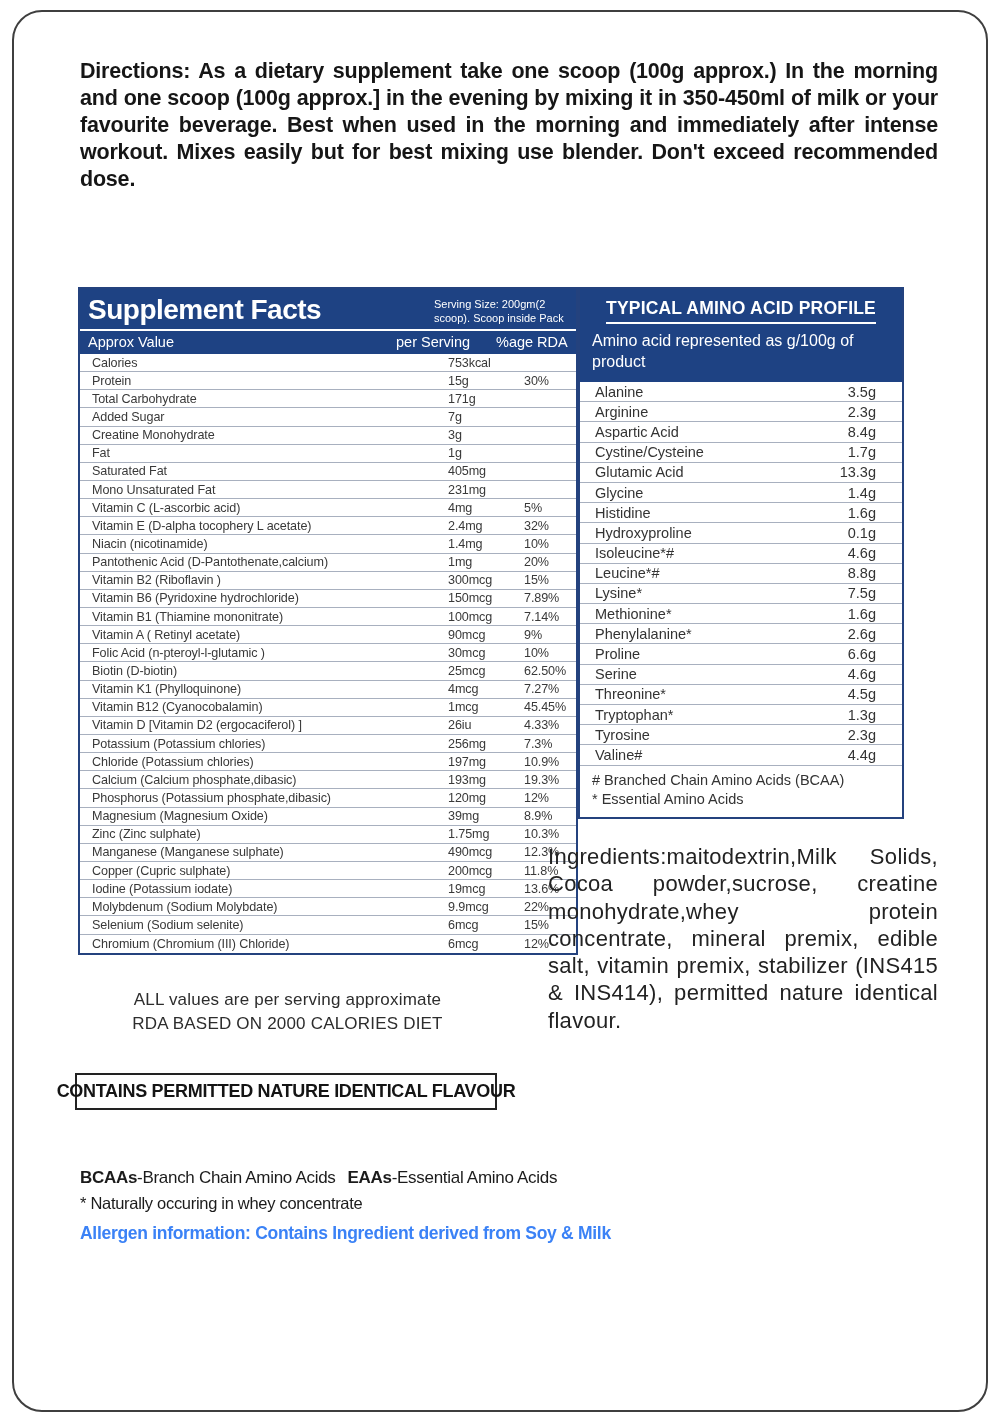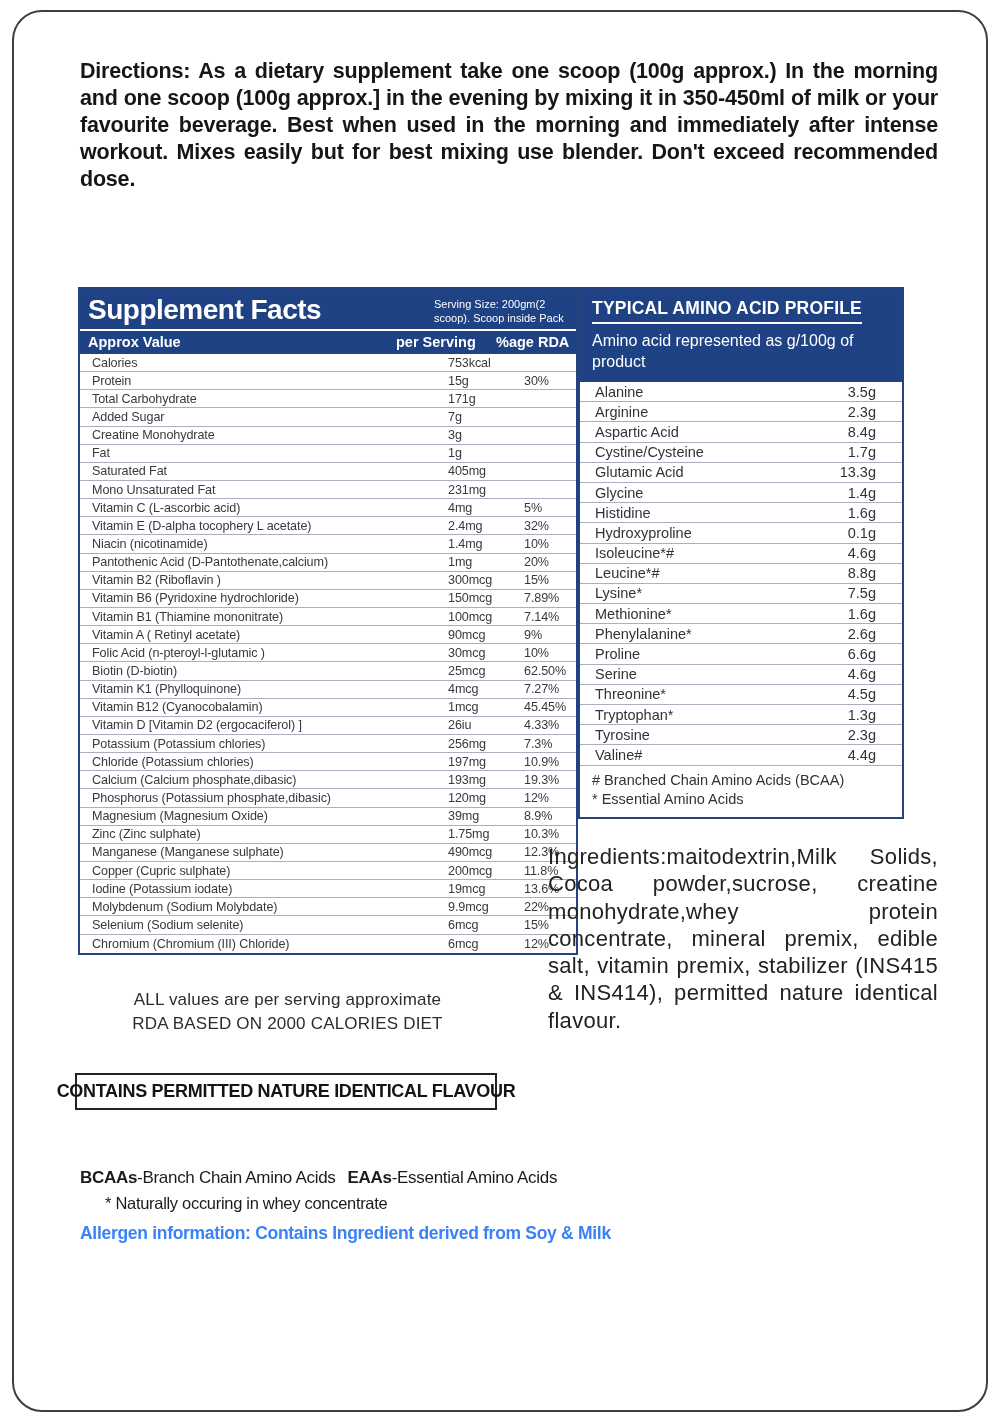--- a/index.html
+++ b/index.html
@@ -25,41 +25,41 @@
   
   .sf-table {
     position: absolute; left: 78px; top: 287px; width: 500px;
     border: 2px solid #24427e; background: #ffffff;
   }
   .sf-header { background: #1e4283; color: #ffffff; }
   .sf-title-row { display: flex; align-items: flex-start; padding: 6px 6px 2px 8px; }
   .sf-title { font-size: 28px; font-weight: bold; letter-spacing: -0.5px; flex: 1; line-height: 30px; }
   .sf-serving { width: 136px; font-size: 11px; line-height: 13.5px; padding-top: 3px; }
   .sf-divider { height: 2px; background: #ffffff; margin: 2px 0 0 0; }
-  .sf-cols { display: flex; font-size: 14.5px; font-weight: bold; padding: 3px 0 4px 8px; }
+  .sf-cols { display: flex; font-size: 14.5px; font-weight: normal; padding: 3px 0 4px 8px; }
   .sf-cols .c-name { flex: 1; }
   .sf-cols .c-serv { width: 100px; }
   .sf-cols .c-rda  { width: 80px; }
   .sf-rows { background: #fff; }
   .sf-row {
     display: flex; align-items: center; height: 18.15px;
     border-bottom: 1px solid #a8b0bf;
     font-size: 12.6px; color: #393939; letter-spacing: -0.1px;
   }
   .sf-row:last-child { border-bottom: none; }
   .sf-name { flex: 1; padding-left: 12px; white-space: nowrap; overflow: hidden; }
   .sf-amt { width: 76px; flex: none; }
   .sf-rda { width: 52px; flex: none; }
   
   .aa-table {
     position: absolute; left: 578px; top: 287px; width: 326px;
     border: 2px solid #24427e; background: #ffffff;
   }
   .aa-header { background: #1e4283; color: #ffffff; padding: 9px 12px 10px 12px; }
-  .aa-title-wrap { }
+  .aa-title-wrap { text-align: center; }
   .aa-title {
     display: inline-block; font-size: 17.5px; font-weight: bold;
     border-bottom: 2px solid #ffffff; padding-bottom: 3px; letter-spacing: 0.2px;
     white-space: nowrap;
   }
   .aa-subtitle { font-size: 16px; line-height: 21px; margin-top: 6px; }
   .aa-row {
     display: flex; align-items: center; height: 20.2px;
     border-bottom: 1px solid #a8b0bf;
     font-size: 14.5px; color: #333333;
@@ -91,21 +91,21 @@
   }
   
   .bcaa-line {
     position: absolute; left: 80px; top: 1168px; width: 520px;
     font-size: 17px; color: #1b1b1b; letter-spacing: -0.3px;
   }
   .bcaa-line b { font-weight: bold; }
   .gap-sp { display: inline-block; width: 12px; }
   .natural-note {
     position: absolute; left: 80px; top: 1194px; width: 520px;
-    font-size: 16.5px; color: #1b1b1b; letter-spacing: -0.3px; margin-left: 25px;
+    font-size: 16.5px; color: #1b1b1b; letter-spacing: -0.3px;
   }
   .allergen-line {
     position: absolute; left: 80px; top: 1223px; width: 560px;
     font-size: 17.5px; font-weight: bold; color: #3b82f6; letter-spacing: -0.3px;
   }
 </style>
 </head>
 <body>
 
 <div class="page-border"></div>

